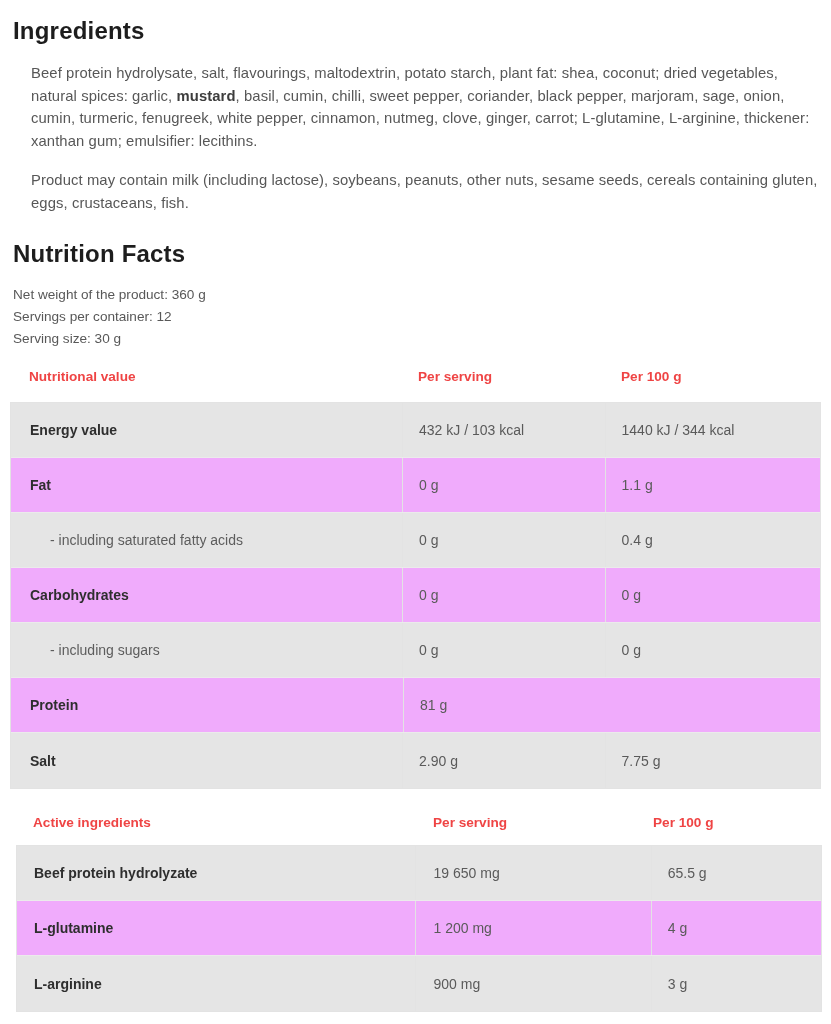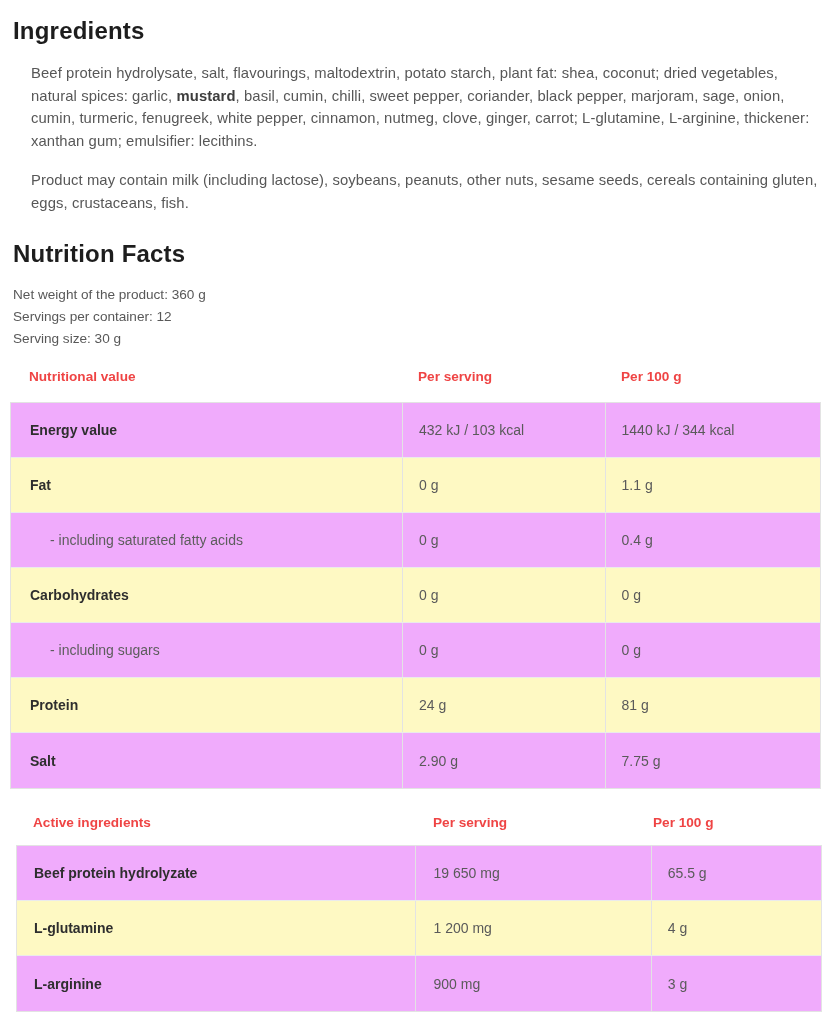--- a/index.html
+++ b/index.html
@@ -52,24 +52,24 @@
     color: #ef4444;
   }
   .tbl-box {
     border: 1px solid #e3e3e3;
     background: #ffffff;
   }
   .tbl-row {
     display: flex;
     height: 55px;
     border-bottom: 1px solid #ebebeb;
-    background: #f0abfc;
+    background: #e5e5e5;
   }
   .tbl-row:last-child { border-bottom: none; }
-  .tbl-row.alt { background: #fef9c3; }
+  .tbl-row.alt { background: #f0abfc; }
 
   .cell {
     display: flex;
     align-items: center;
     font-size: 14px;
     color: #5a5a5a;
   }
   .cell.label {
     font-weight: 700;
     color: #2e2e2e;
@@ -142,21 +142,20 @@
       <div class="cell c2">0 g</div>
       <div class="cell c3">0 g</div>
     </div>
     <div class="tbl-row">
       <div class="cell label sub c1">- including sugars</div>
       <div class="cell c2">0 g</div>
       <div class="cell c3">0 g</div>
     </div>
     <div class="tbl-row alt">
       <div class="cell label c1">Protein</div>
-      <div class="cell c2">24 g</div>
       <div class="cell c3">81 g</div>
     </div>
     <div class="tbl-row">
       <div class="cell label c1">Salt</div>
       <div class="cell c2">2.90 g</div>
       <div class="cell c3">7.75 g</div>
     </div>
   </div>
 </div>
 

